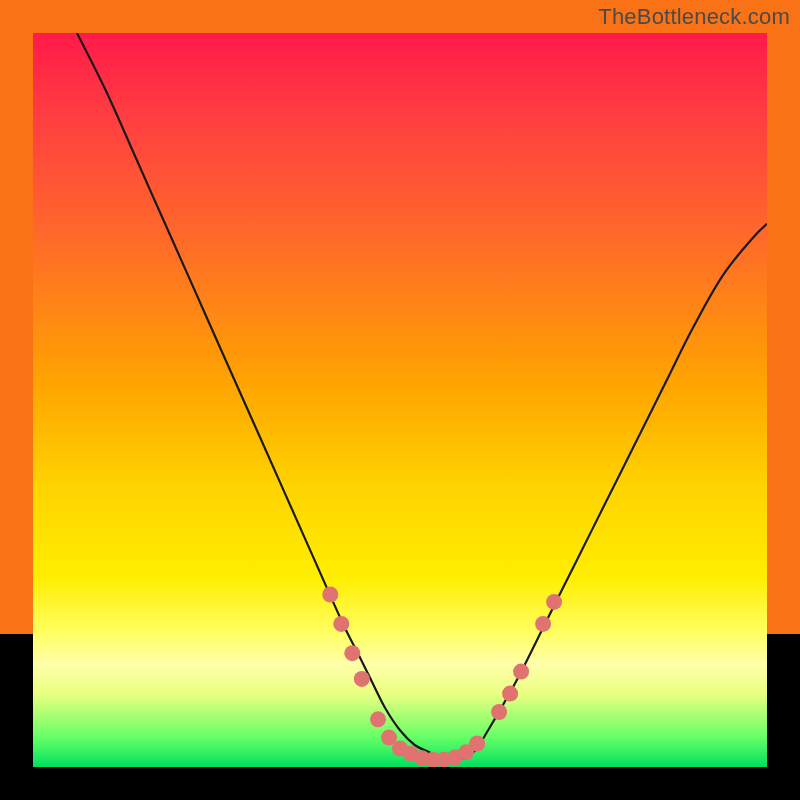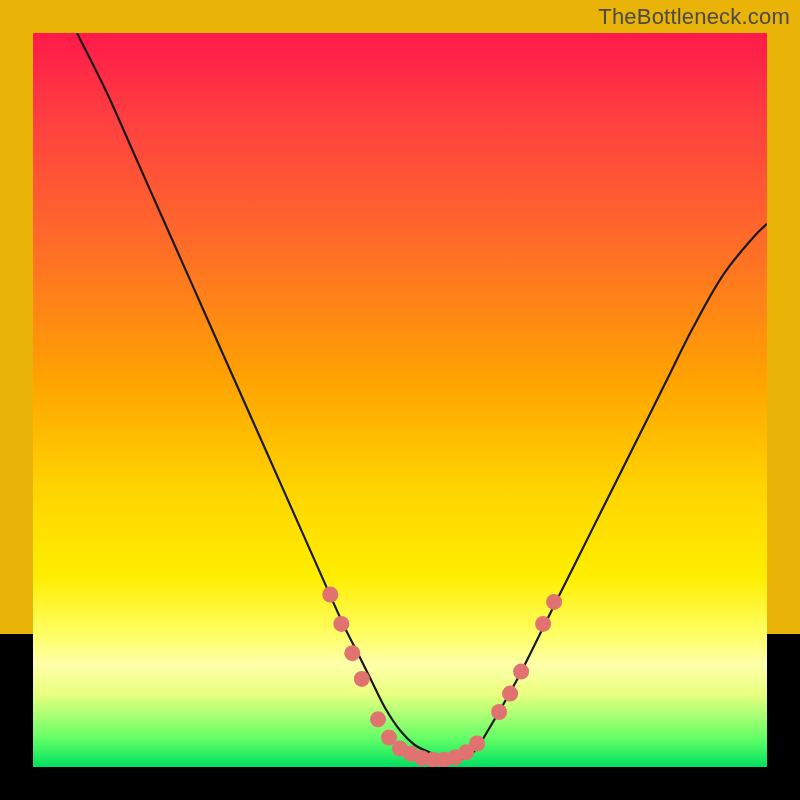--- a/index.html
+++ b/index.html
@@ -9,21 +9,21 @@
     height: 800px;
     background: #000;
     font-family: Arial, Helvetica, sans-serif;
   }
   .frame {
     position: absolute;
     left: 0;
     top: 0;
     width: 800px;
     height: 634px;
-    background: #eab308;
+    background: #f97316;
   }
   .plot {
     position: absolute;
     left: 33px;
     top: 33px;
     width: 734px;
     height: 734px;
     overflow: hidden;
   }
   .gradient {

